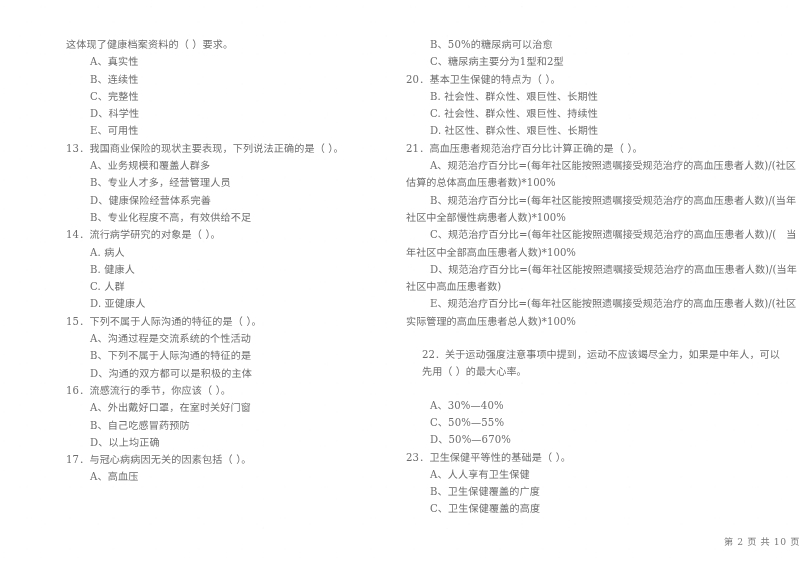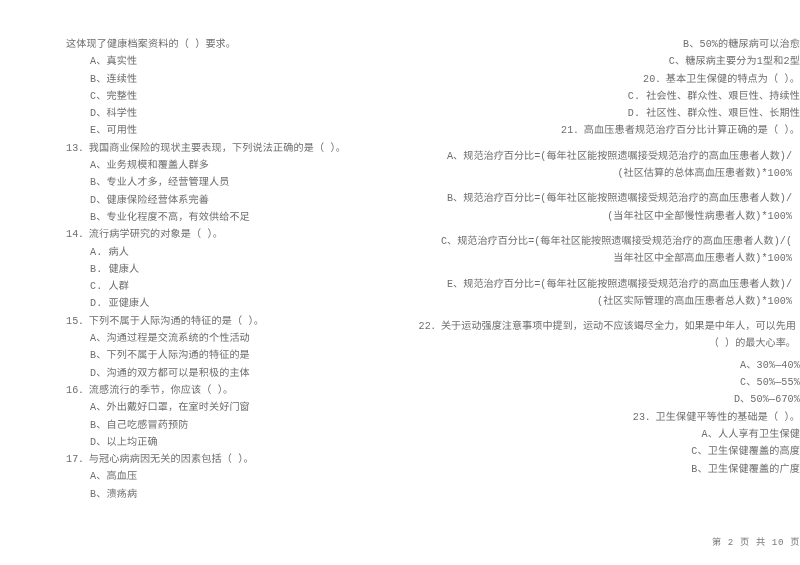--- a/index.html
+++ b/index.html
@@ -16,21 +16,20 @@
     color: #6d6d6d;
     -webkit-font-smoothing: antialiased;
   }
 
   #page {
     position: relative;
     width: 800px;
     height: 565px;
     background: #ffffff;
     box-sizing: border-box;
-    font-family: Liberation Mono, monospace;
   }
 
   
   #grain {
     position: absolute;
     inset: 0;
     pointer-events: none;
     opacity: .5;
     background:
       radial-gradient(circle at 12% 22%, rgba(0,0,0,.012) 0 1px, transparent 1px),
@@ -49,21 +48,21 @@
     display: flex;
     gap: 0;
   }
 
   .column {
     box-sizing: border-box;
     height: 100%;
     overflow: hidden;
   }
   .col-left  { width: 400px; padding: 36px 22px 0 66px; }
-  .col-right { width: 400px; padding: 36px 0 0 6px; text-align: right; }
+  .col-right { width: 400px; padding: 36px 0 0 6px; }
 
   
   .q-stem {
     font-size: 10.1px;
     line-height: 17.3px;
     margin: 0;
     text-indent: 0;
     letter-spacing: .15px;
     white-space: nowrap;
   }
@@ -74,32 +73,32 @@
     margin: 0;
     padding-left: 24px;
     letter-spacing: .15px;
     white-space: nowrap;
   }
 
   
   .opt-formula {
     font-size: 10.1px;
     line-height: 17.3px;
-    margin: 8px;
+    margin: 0;
     padding-left: 0;
     text-indent: 24px;
     letter-spacing: .05px;
     white-space: normal;
     word-break: break-all;
   }
 
   .stem-hang {
     font-size: 10.1px;
     line-height: 17.3px;
-    margin: 4px;
+    margin: 16px;
     padding-left: 0;
     text-indent: 0;
     letter-spacing: .05px;
     white-space: normal;
     word-break: break-all;
   }
 
   
   #footer {
     position: absolute;
@@ -138,40 +137,41 @@
         <p class="q-stem">15．下列不属于人际沟通的特征的是（    ）。</p>
         <p class="opt">A、沟通过程是交流系统的个性活动</p>
         <p class="opt">B、下列不属于人际沟通的特征的是</p>
         <p class="opt">D、沟通的双方都可以是积极的主体</p>
         <p class="q-stem">16．流感流行的季节，你应该（    ）。</p>
         <p class="opt">A、外出戴好口罩，在室时关好门窗</p>
         <p class="opt">B、自己吃感冒药预防</p>
         <p class="opt">D、以上均正确</p>
         <p class="q-stem">17．与冠心病病因无关的因素包括（    ）。</p>
         <p class="opt">A、高血压</p>
-        <p class="opt">B、溃疡病</p>
       </div>
     <div class="column col-right">
         <p class="opt">B、50%的糖尿病可以治愈</p>
         <p class="opt">C、糖尿病主要分为1型和2型</p>
         <p class="q-stem">20．基本卫生保健的特点为（    ）。</p>
+        <p class="opt">B. 社会性、群众性、艰巨性、长期性</p>
         <p class="opt">C. 社会性、群众性、艰巨性、持续性</p>
         <p class="opt">D. 社区性、群众性、艰巨性、长期性</p>
         <p class="q-stem">21．高血压患者规范治疗百分比计算正确的是（    ）。</p>
         <p class="opt-formula">A、规范治疗百分比=(每年社区能按照遗嘱接受规范治疗的高血压患者人数)/(社区估算的总体高血压患者数)*100%</p>
         <p class="opt-formula">B、规范治疗百分比=(每年社区能按照遗嘱接受规范治疗的高血压患者人数)/(当年社区中全部慢性病患者人数)*100%</p>
         <p class="opt-formula">C、规范治疗百分比=(每年社区能按照遗嘱接受规范治疗的高血压患者人数)/(　当年社区中全部高血压患者人数)*100%</p>
+        <p class="opt-formula">D、规范治疗百分比=(每年社区能按照遗嘱接受规范治疗的高血压患者人数)/(当年社区中高血压患者数)</p>
         <p class="opt-formula">E、规范治疗百分比=(每年社区能按照遗嘱接受规范治疗的高血压患者人数)/(社区实际管理的高血压患者总人数)*100%</p>
         <p class="stem-hang">22．关于运动强度注意事项中提到，运动不应该竭尽全力，如果是中年人，可以先用（    ）的最大心率。</p>
         <p class="opt">A、30%—40%</p>
         <p class="opt">C、50%—55%</p>
         <p class="opt">D、50%—670%</p>
         <p class="q-stem">23．卫生保健平等性的基础是（    ）。</p>
         <p class="opt">A、人人享有卫生保健</p>
+        <p class="opt">B、卫生保健覆盖的广度</p>
         <p class="opt">C、卫生保健覆盖的高度</p>
-        <p class="opt">B、卫生保健覆盖的广度</p>
       </div>
   </div>
 
   <div id="grain"></div>
 
   <div id="footer">第 2 页  共 10 页</div>
 </div>
 
 </body></html>

